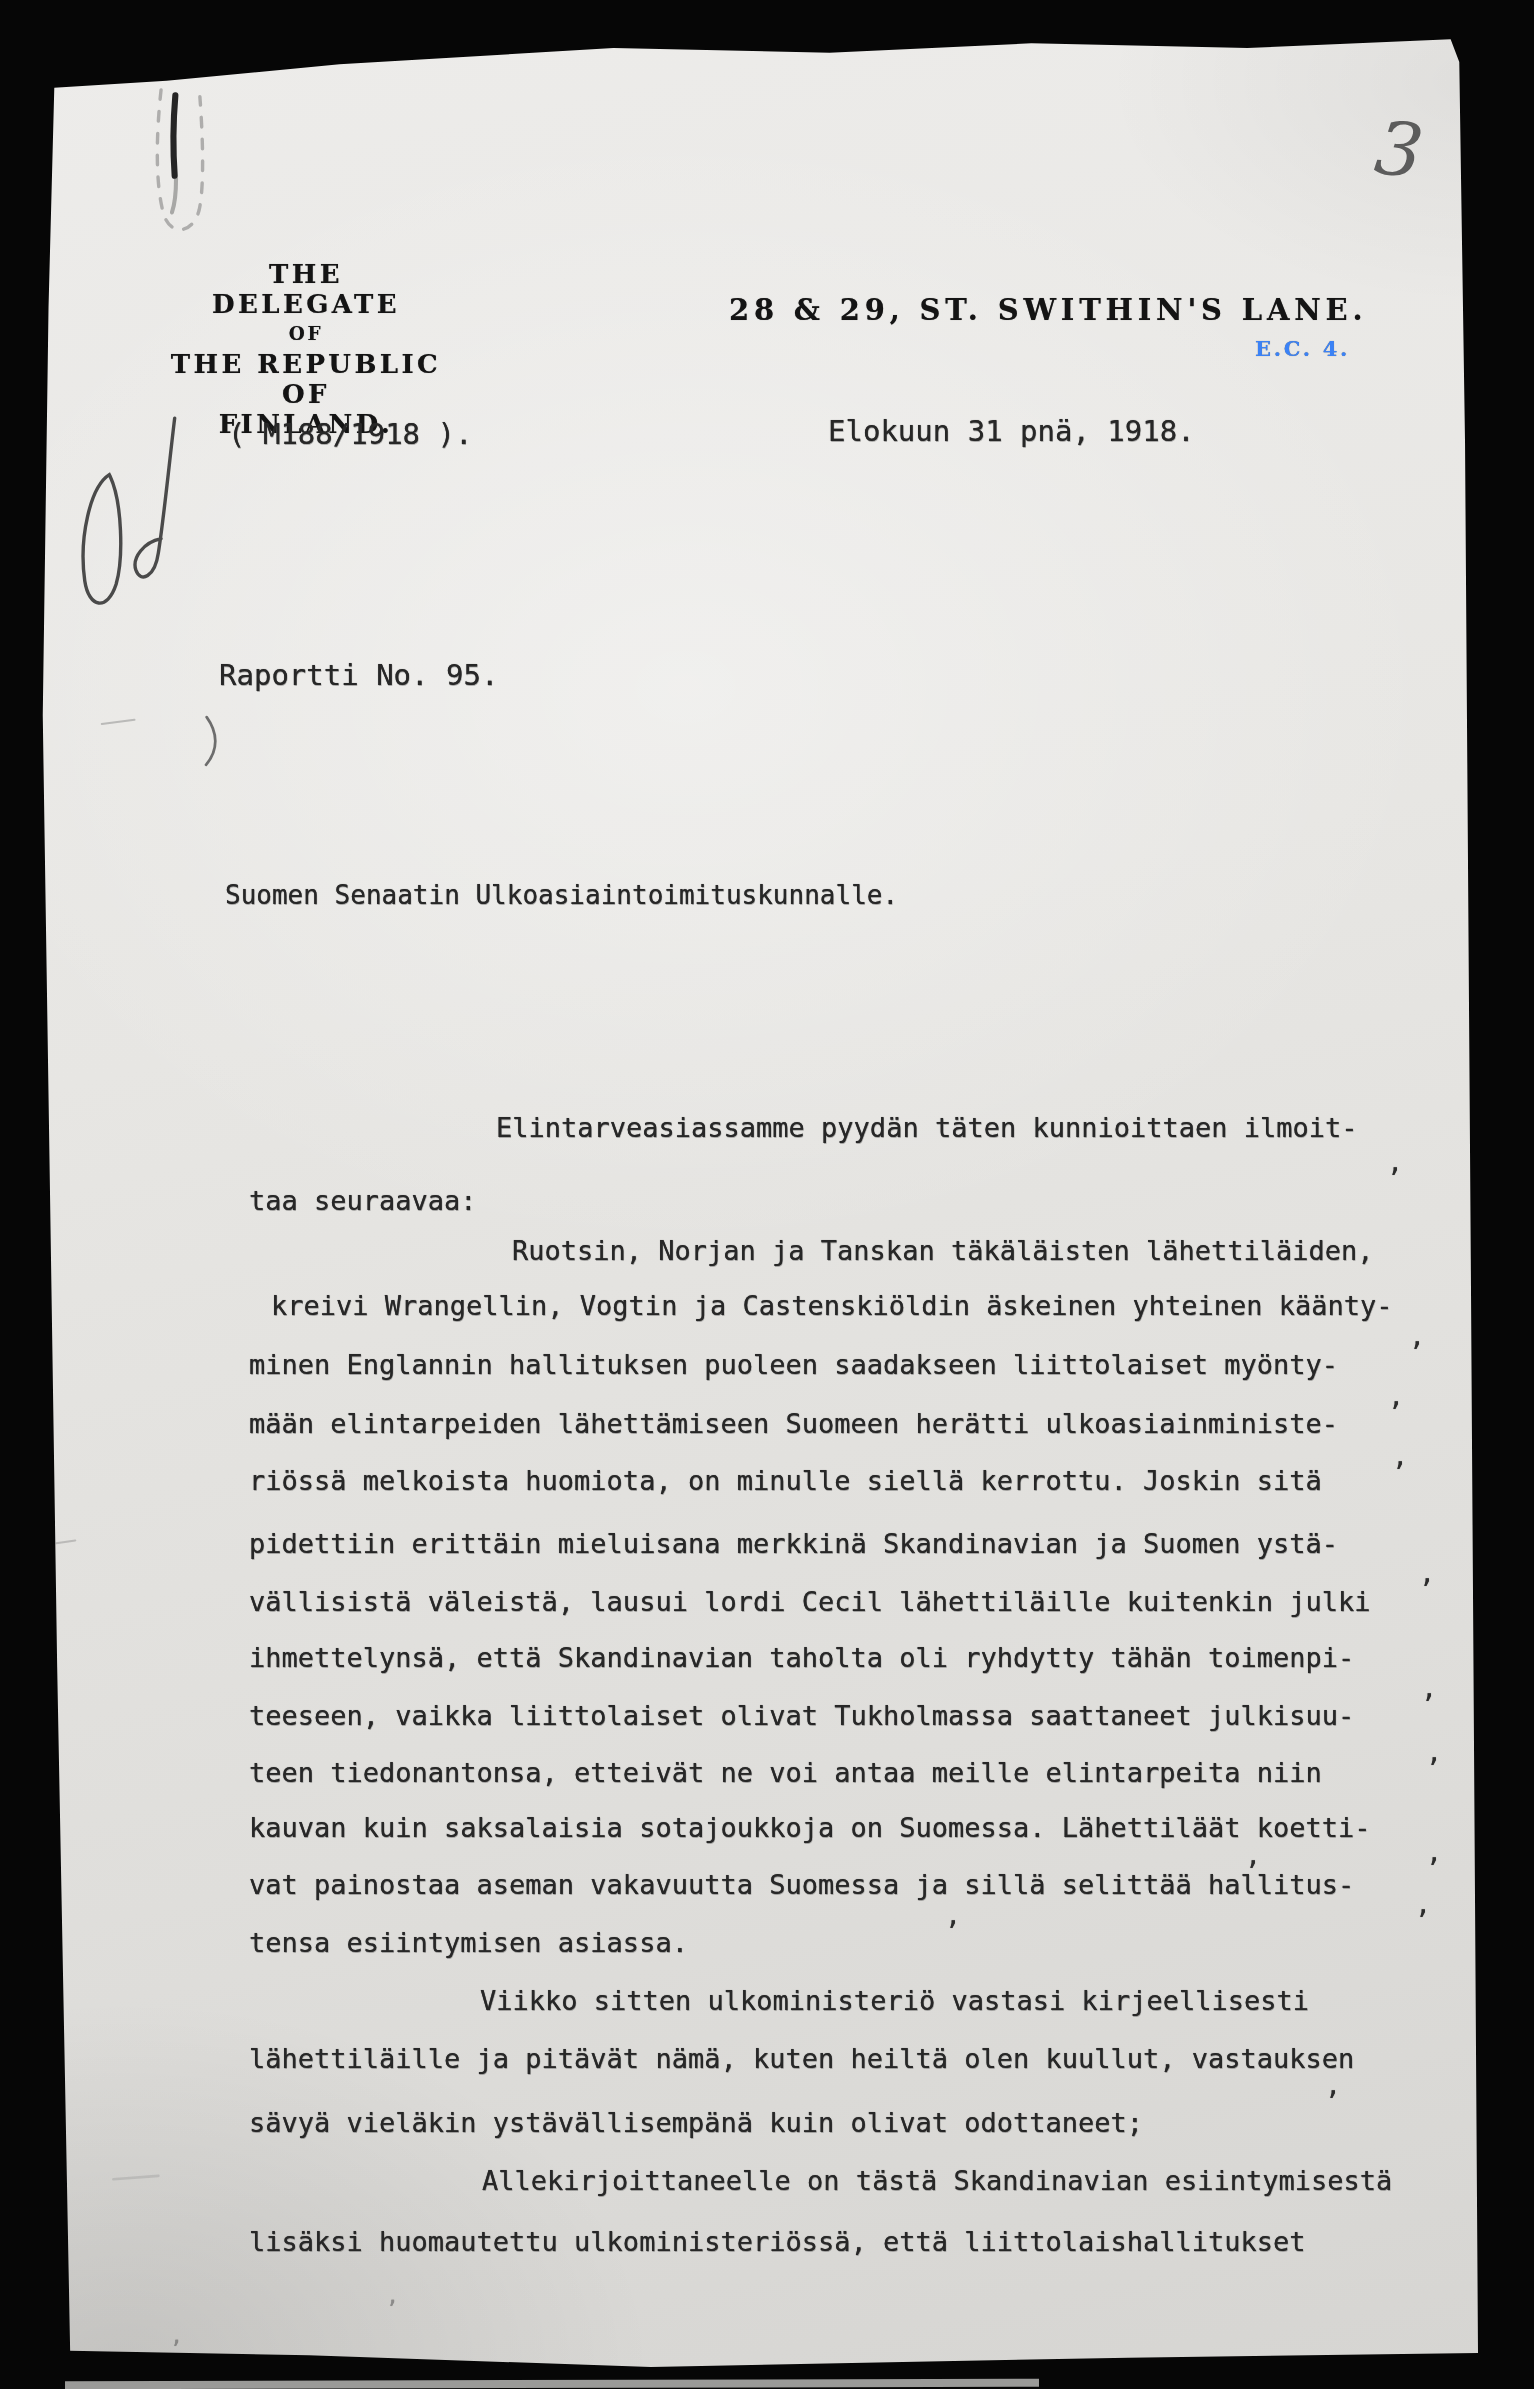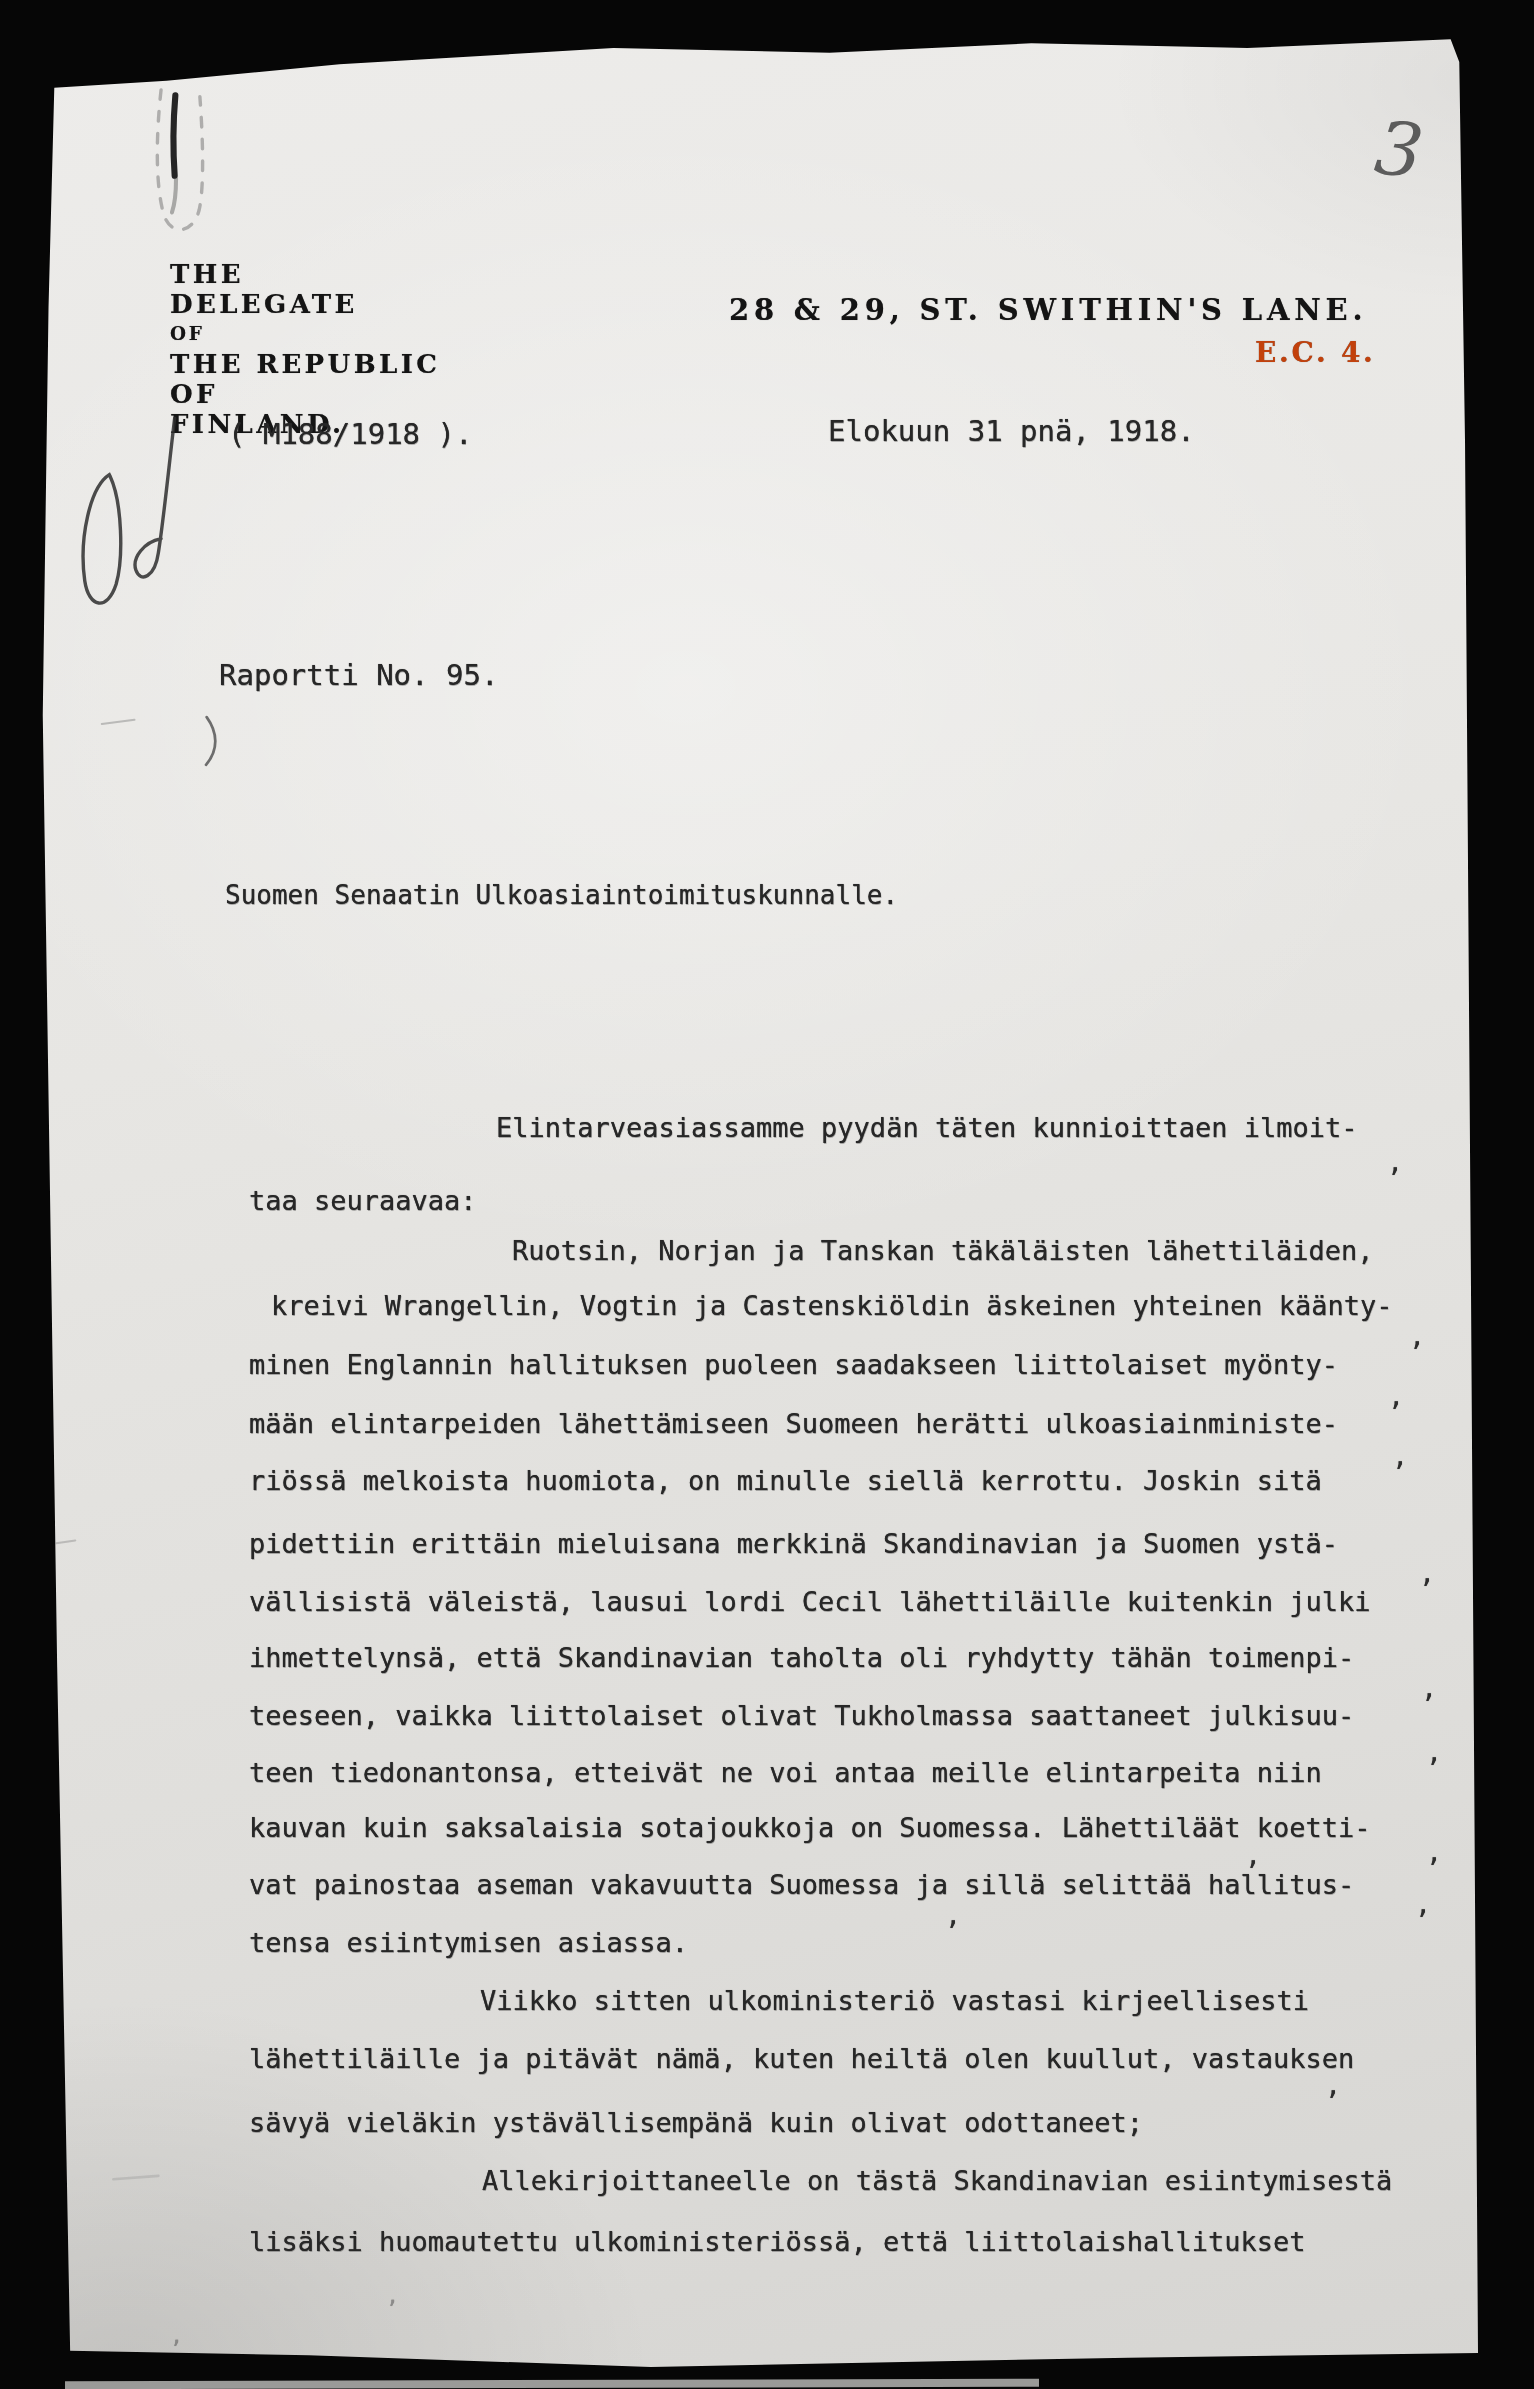--- a/index.html
+++ b/index.html
@@ -27,35 +27,36 @@
       0.4% 29.2%, 0.8% 11.7%
     );
   }
   .bottom-sliver{
     position:absolute;left:65px;top:2380px;width:974px;height:8.2px;
     background:#bfbfbd;opacity:.8;transform:rotate(-0.15deg);
   }
   
   .letterhead{
     position:absolute;left:170px;top:259px;width:272px;
+    text-align:center;
     font-family:"DejaVu Serif", serif;font-weight:bold;color:#141414;
     text-shadow:0 0 0.7px rgba(20,20,20,.6);
   }
   .lh1,.lh3,.lh4{font-size:26px;letter-spacing:3.4px;line-height:30px;}
   .lh2{font-size:18.4px;letter-spacing:2.7px;line-height:30px;}
   .address{
     position:absolute;left:729px;top:293px;
     font-family:"DejaVu Serif", serif;font-weight:bold;color:#141414;
     font-size:29px;letter-spacing:4.8px;white-space:nowrap;
     text-shadow:0 0 0.7px rgba(20,20,20,.6);
   }
   .district{
     position:absolute;left:1255px;top:336px;
-    font-family:"DejaVu Serif", serif;font-weight:bold;color:#c2410c;
-    font-size:28px;letter-spacing:2.7px;white-space:nowrap;
+    font-family:"DejaVu Serif", serif;font-weight:bold;color:#3b82f6;
+    font-size:21px;letter-spacing:2.7px;white-space:nowrap;
     text-shadow:0 0 0.7px rgba(20,20,20,.6);
   }
   
   .type{
     position:absolute;color:#272727;white-space:nowrap;
     font-family:"DejaVu Sans Mono", monospace;
     text-shadow:0 0 0.7px rgba(45,45,45,.85), 0.5px 0.6px 0.4px rgba(70,70,70,.35);
   }
   .t42{font-size:29px;}
   .t40{font-size:27px;}

